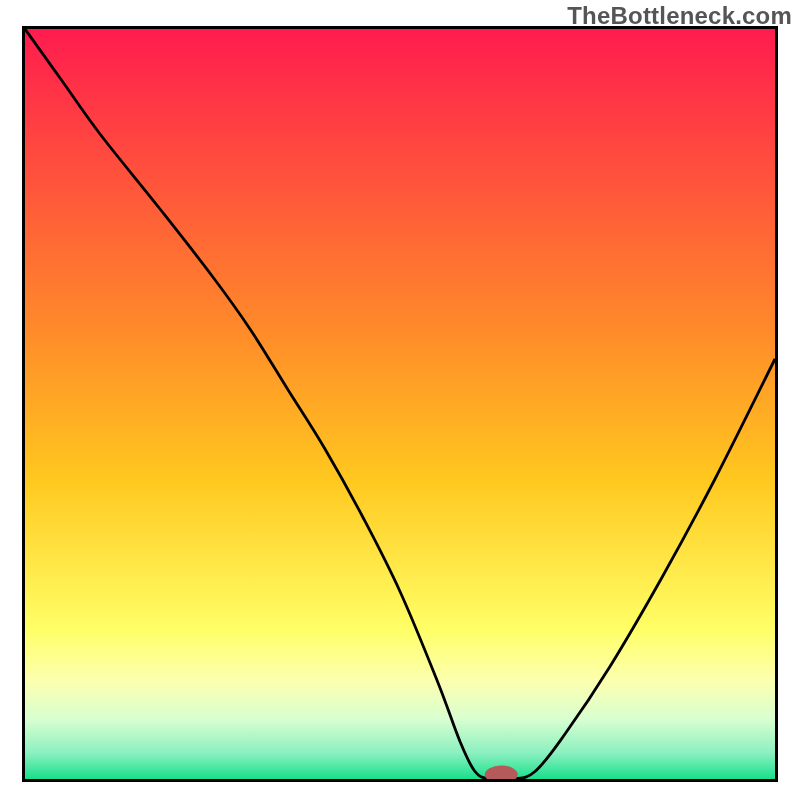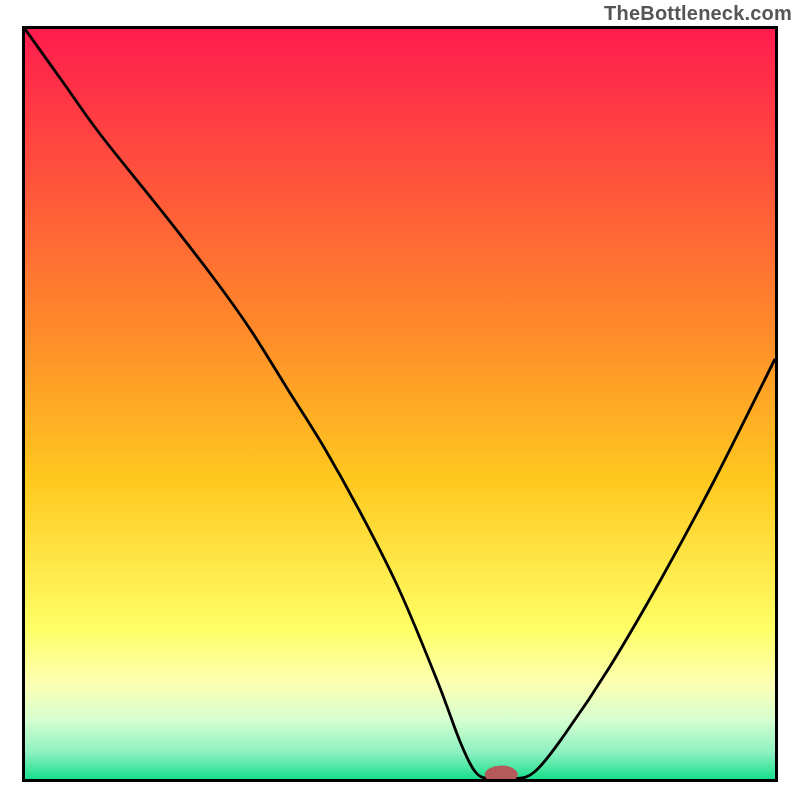--- a/index.html
+++ b/index.html
@@ -12,21 +12,21 @@
   }
   .container {
     position: relative;
     width: 800px;
     height: 800px;
   }
   .watermark {
     position: absolute;
     top: 2px;
     right: 8px;
-    font-size: 20px;
+    font-size: 24px;
     font-weight: bold;
     color: #555555;
     letter-spacing: 0.2px;
   }
   .plot {
     position: absolute;
     left: 22px;
     top: 26px;
     width: 756px;
     height: 756px;

